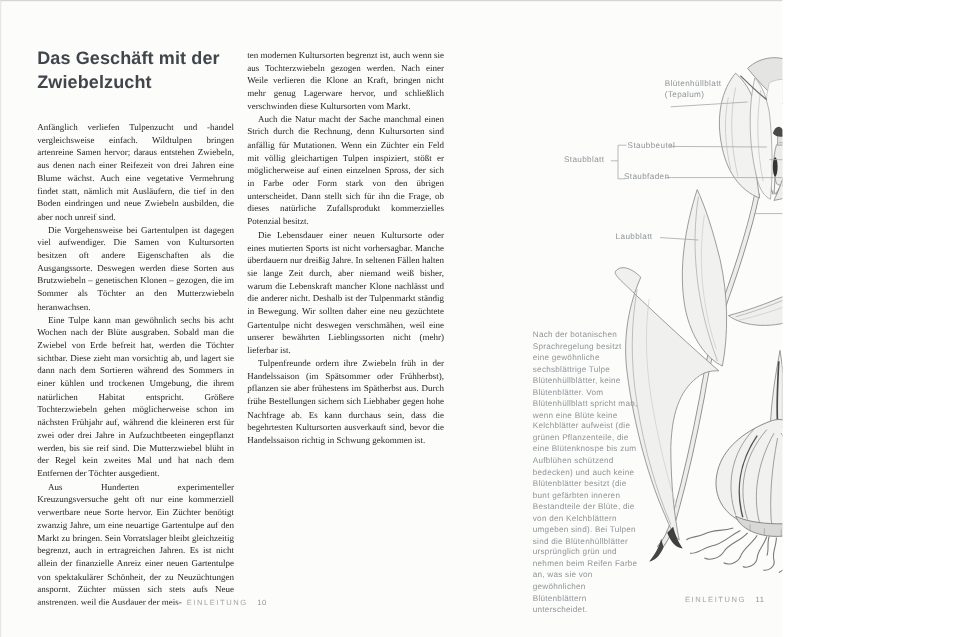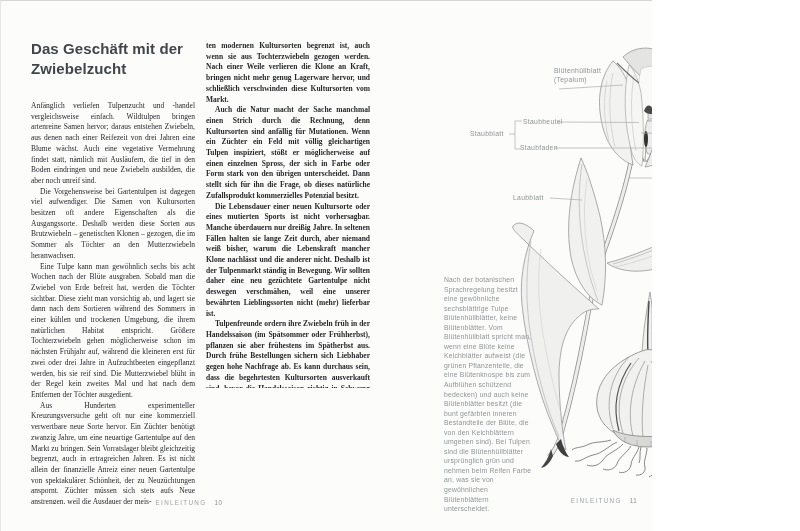--- a/index.html
+++ b/index.html
@@ -21,21 +21,21 @@
     font-size:15px; line-height:20px; font-weight:bold;
     color:#40464c; letter-spacing:0.1px;
   }
   .col {
     position:absolute; width:164px; overflow:hidden;
     font-size:7.5px; line-height:10.7px; text-align:justify;
     color:#26282a; hyphens:auto; -webkit-hyphens:auto;
   }
   .col p + p { text-indent:9px; }
   .col-1 { left:30px;  top:100px; height:403px; }
-  .col-2 { left:205px; top:40px; height:347px;font-weight:bold; }
+  .col-2 { left:205px; top:40px; height:347px; }
 
   .footer {
     position:absolute; width:400px; text-align:center;
     font-family:"Liberation Sans", sans-serif;
     font-size:6.3px; letter-spacing:1.3px; color:#9fa4a6;
   }
   .footer .pagenum { margin-left:8px; letter-spacing:0.5px; color:#8e9396; }
   .footer-left  { left:-12px; top:498px; }
   .footer-right { left:3px;  top:496px; }
 
@@ -59,21 +59,21 @@
 </style>
 </head>
 <body>
 
 <div class="spread">
 
   <div class="page page-left">
     <h1 class="title">Das Geschäft mit der Zwiebelzucht</h1>
     <div class="col col-1">
         <p>Anfänglich verliefen Tulpenzucht und -handel vergleichsweise einfach. Wildtulpen bringen artenreine Samen hervor; daraus entstehen Zwiebeln, aus denen nach einer Reifezeit von drei Jahren eine Blume wächst. Auch eine vegetative Vermehrung findet statt, nämlich mit Ausläufern, die tief in den Boden eindringen und neue Zwiebeln ausbilden, die aber noch unreif sind.</p>
-        <p>Die Vorgehensweise bei Gartentulpen ist dagegen viel aufwendiger. Die Samen von Kultursorten besitzen oft andere Eigenschaften als die Ausgangssorte. Deshalb werden diese Sorten aus Brutzwiebeln – genetischen Klonen – gezogen, die im Sommer als Töchter an den Mutterzwiebeln heranwachsen.</p>
+        <p>Die Vorgehensweise bei Gartentulpen ist dagegen viel aufwendiger. Die Samen von Kultursorten besitzen oft andere Eigenschaften als die Ausgangssorte. Deswegen werden diese Sorten aus Brutzwiebeln – genetischen Klonen – gezogen, die im Sommer als Töchter an den Mutterzwiebeln heranwachsen.</p>
         <p>Eine Tulpe kann man gewöhnlich sechs bis acht Wochen nach der Blüte ausgraben. Sobald man die Zwiebel von Erde befreit hat, werden die Töchter sichtbar. Diese zieht man vorsichtig ab, und lagert sie dann nach dem Sortieren während des Sommers in einer kühlen und trockenen Umgebung, die ihrem natürlichen Habitat entspricht. Größere Tochterzwiebeln gehen möglicherweise schon im nächsten Frühjahr auf, während die kleineren erst für zwei oder drei Jahre in Aufzuchtbeeten eingepflanzt werden, bis sie reif sind. Die Mutterzwiebel blüht in der Regel kein zweites Mal und hat nach dem Entfernen der Töchter ausgedient.</p>
         <p>Aus Hunderten experimenteller Kreuzungsversuche geht oft nur eine kommerziell verwertbare neue Sorte hervor. Ein Züchter benötigt zwanzig Jahre, um eine neuartige Gartentulpe auf den Markt zu bringen. Sein Vorratslager bleibt gleichzeitig begrenzt, auch in ertragreichen Jahren. Es ist nicht allein der finanzielle Anreiz einer neuen Gartentulpe von spektakulärer Schönheit, der zu Neuzüchtungen anspornt. Züchter müssen sich stets aufs Neue anstrengen, weil die Ausdauer der meis-</p>
       </div>
     <div class="col col-2">
         <p>ten modernen Kultursorten begrenzt ist, auch wenn sie aus Tochterzwiebeln gezogen werden. Nach einer Weile verlieren die Klone an Kraft, bringen nicht mehr genug Lagerware hervor, und schließlich verschwinden diese Kultursorten vom Markt.</p>
         <p>Auch die Natur macht der Sache manchmal einen Strich durch die Rechnung, denn Kultursorten sind anfällig für Mutationen. Wenn ein Züchter ein Feld mit völlig gleichartigen Tulpen inspiziert, stößt er möglicherweise auf einen einzelnen Spross, der sich in Farbe oder Form stark von den übrigen unterscheidet. Dann stellt sich für ihn die Frage, ob dieses natürliche Zufallsprodukt kommerzielles Potenzial besitzt.</p>
         <p>Die Lebensdauer einer neuen Kultursorte oder eines mutierten Sports ist nicht vorhersagbar. Manche überdauern nur dreißig Jahre. In seltenen Fällen halten sie lange Zeit durch, aber niemand weiß bisher, warum die Lebenskraft mancher Klone nachlässt und die anderer nicht. Deshalb ist der Tulpenmarkt ständig in Bewegung. Wir sollten daher eine neu gezüchtete Gartentulpe nicht deswegen verschmähen, weil eine unserer bewährten Lieblingssorten nicht (mehr) lieferbar ist.</p>
         <p>Tulpenfreunde ordern ihre Zwiebeln früh in der Handelssaison (im Spätsommer oder Frühherbst), pflanzen sie aber frühestens im Spätherbst aus. Durch frühe Bestellungen sichern sich Liebhaber gegen hohe Nachfrage ab. Es kann durchaus sein, dass die begehrtesten Kultursorten ausverkauft sind, bevor die Handelssaison richtig in Schwung gekommen ist.</p>
       </div>
     <div class="footer footer-left">

